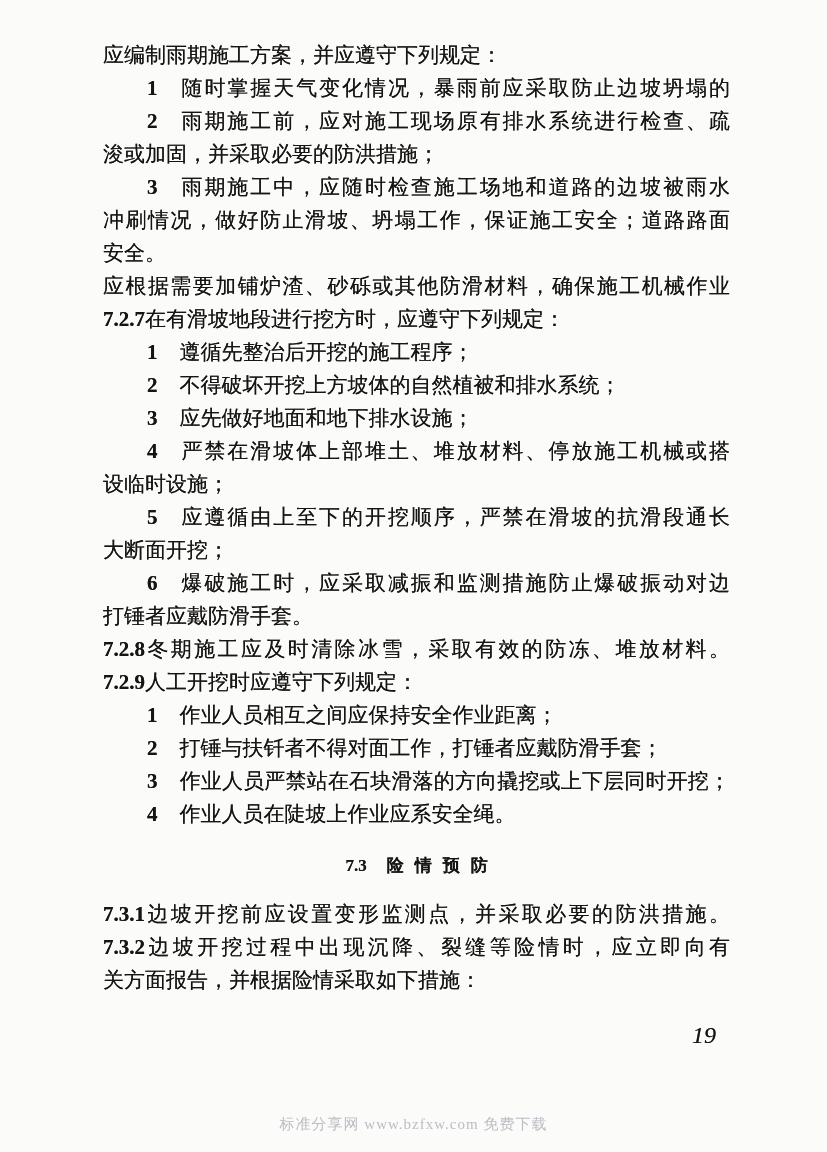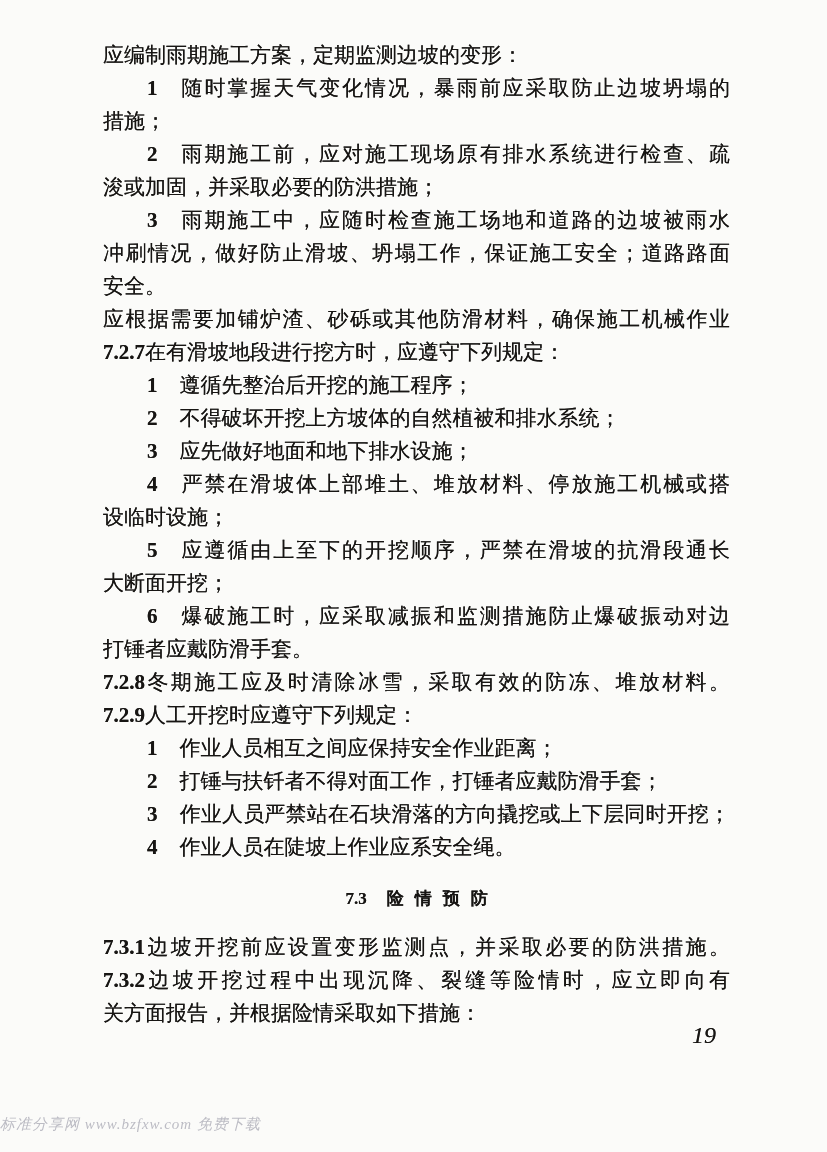--- a/index.html
+++ b/index.html
@@ -50,36 +50,34 @@
     text-align: right;
     font-size: 24px;
     font-style: italic;
     line-height: 30px;
     text-shadow: 0 0 0.5px rgba(0,0,0,0.7);
   }
   .watermark {
     position: absolute;
     left: 0; top: 1115px;
     width: 100%;
-    text-align: left;
+    text-align: center;
     font-size: 15px;
     letter-spacing: 1px;
     color: var(--wm, #bcbcc4);
     font-family: "Liberation Serif", "DejaVu Serif", serif;
-    font-style: italic;
   }
 </style>
 </head>
 <body>
 
 <div class="page">
   <div class="doc">
-      <div class="line para"><span class="txt">应编制雨期施工方案，定期监测边坡的变形：</span></div>
+      <div class="line para"><span class="txt">应编制雨期施工方案，并应遵守下列规定：</span></div>
       <div class="line item fill"><b class="num">1</b><span class="txt">随时掌握天气变化情况，暴雨前应采取防止边坡坍塌的</span></div>
-      <div class="line para"><span class="txt">措施；</span></div>
       <div class="line item fill"><b class="num">2</b><span class="txt">雨期施工前，应对施工现场原有排水系统进行检查、疏</span></div>
       <div class="line para"><span class="txt">浚或加固，并采取必要的防洪措施；</span></div>
       <div class="line item fill"><b class="num">3</b><span class="txt">雨期施工中，应随时检查施工场地和道路的边坡被雨水</span></div>
       <div class="line para fill"><span class="txt">冲刷情况，做好防止滑坡、坍塌工作，保证施工安全；道路路面</span></div>
       <div class="line para"><span class="txt">安全。</span></div>
       <div class="line para fill"><span class="txt">应根据需要加铺炉渣、砂砾或其他防滑材料，确保施工机械作业</span></div>
       <div class="line clause"><b class="num">7.2.7</b><span class="txt">在有滑坡地段进行挖方时，应遵守下列规定：</span></div>
       <div class="line item"><b class="num">1</b><span class="txt">遵循先整治后开挖的施工程序；</span></div>
       <div class="line item"><b class="num">2</b><span class="txt">不得破坏开挖上方坡体的自然植被和排水系统；</span></div>
       <div class="line item"><b class="num">3</b><span class="txt">应先做好地面和地下排水设施；</span></div>

